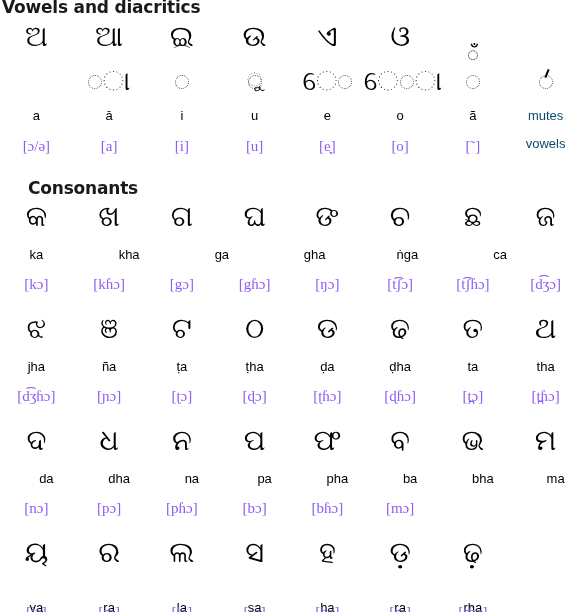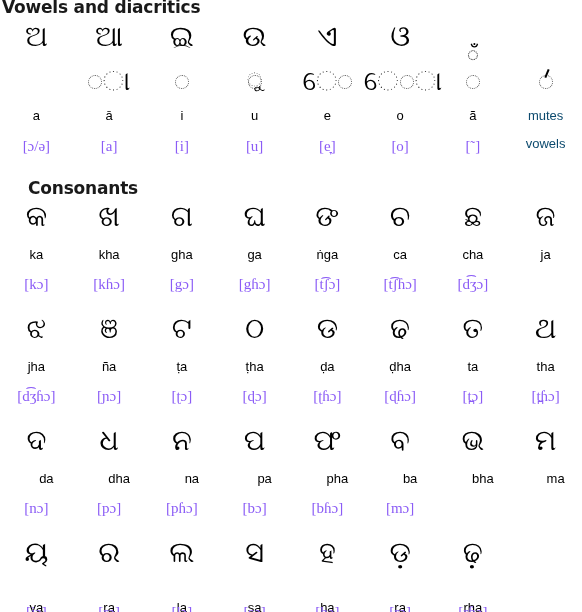--- a/index.html
+++ b/index.html
@@ -196,35 +196,36 @@
 <div class="grid cols8" style="top:198px;">
   <div class="cell r-letter">କ</div>
   <div class="cell r-letter">ଖ</div>
   <div class="cell r-letter">ଗ</div>
   <div class="cell r-letter">ଘ</div>
   <div class="cell r-letter">ଙ</div>
   <div class="cell r-letter">ଚ</div>
   <div class="cell r-letter">ଛ</div>
   <div class="cell r-letter">ଜ</div>
 </div>
-<div class="grid cols8" style="top:245px;">
+<div class="grid cols8" style="top:245px;gap:20px;">
   <div class="cell r-roman">ka</div>
   <div class="cell r-roman">kha</div>
+  <div class="cell r-roman">ga</div>
   <div class="cell r-roman">gha</div>
-  <div class="cell r-roman">ga</div>
   <div class="cell r-roman">ṅga</div>
   <div class="cell r-roman">ca</div>
   <div class="cell r-roman">cha</div>
   <div class="cell r-roman">ja</div>
 </div>
 <div class="grid cols8" style="top:272px;">
   <div class="cell r-ipa">[kɔ]</div>
   <div class="cell r-ipa">[kɦɔ]</div>
   <div class="cell r-ipa">[gɔ]</div>
   <div class="cell r-ipa">[gɦɔ]</div>
+  <div class="cell r-ipa">[ŋɔ]</div>
   <div class="cell r-ipa">[t͡ʃɔ]</div>
   <div class="cell r-ipa">[t͡ʃɦɔ]</div>
   <div class="cell r-ipa">[d͡ʒɔ]</div>
 </div>
 
 <div class="grid cols8" style="top:310px;">
   <div class="cell r-letter">ଝ</div>
   <div class="cell r-letter">ଞ</div>
   <div class="cell r-letter">ଟ</div>
   <div class="cell r-letter">ଠ</div>

